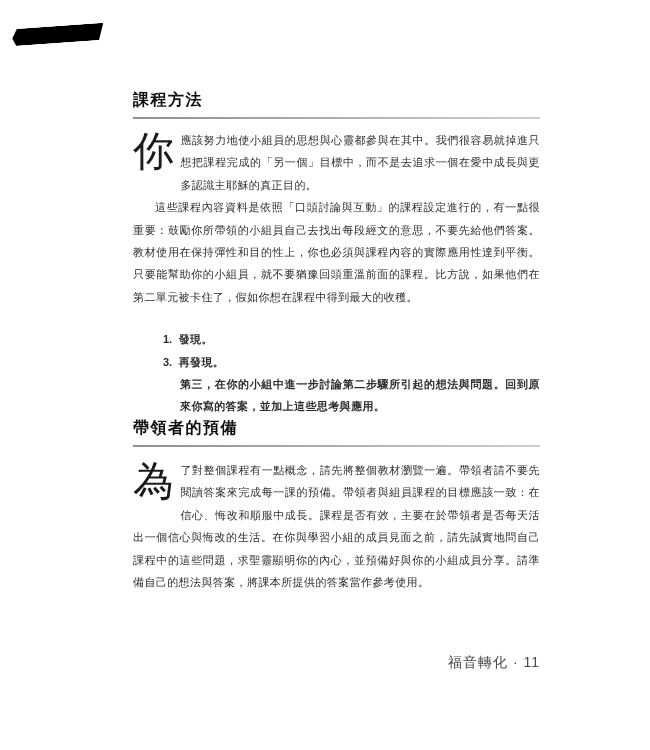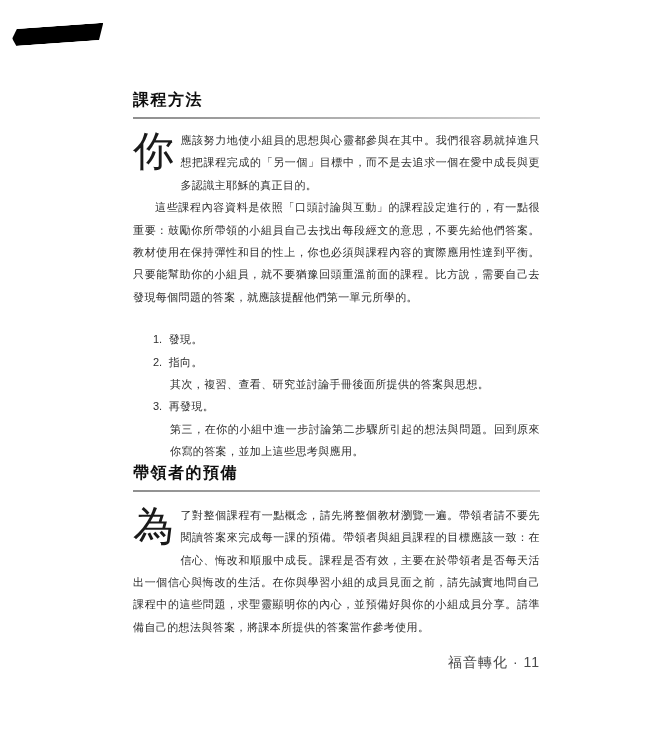--- a/index.html
+++ b/index.html
@@ -65,21 +65,22 @@
   .indent { text-indent: 2em; }
   .note {
     margin-top: 10px;
     font-weight: bold;
     color: #1a1a1a;
     text-decoration: underline;
     text-underline-offset: 4px;
     text-decoration-thickness: 1px;
   }
   .steps {
-    margin: 20px 0 0 20px;
+    margin: 20px 0 0 30px;
+    font-weight: bold;
   }
   .step { margin: 0; }
   .step-head { color: #2d2d2d; }
   .step-num { letter-spacing: 0; padding-right: 3px; }
   .step-body { margin-left: 17px; }
   .second-heading { margin-top: 26px; }
   .lead2 { margin-top: 12px; }
   .page-footer {
     position: absolute;
     left: 133px;
@@ -99,39 +100,32 @@
   <div class="corner-mark"></div>
 
   <div class="content">
 
     <h2 class="section-heading">課程方法</h2>
 
     <p class="body-text lead">
       <span class="dropcap">你</span><span>應該努力地使小組員的思想與心靈都參與在其中。我們很容易就掉進只想把課程完成的「另一個」目標中，而不是去追求一個在愛中成長與更多認識主耶穌的真正目的。</span>
     </p>
 
-    <p class="body-text indent">這些課程內容資料是依照「口頭討論與互動」的課程設定進行的，有一點很重要：鼓勵你所帶領的小組員自己去找出每段經文的意思，不要先給他們答案。教材使用在保持彈性和目的性上，你也必須與課程內容的實際應用性達到平衡。只要能幫助你的小組員，就不要猶豫回頭重溫前面的課程。比方說，需要自己去發現每個問題的答案，就應該提醒他們第一單元所學的。</p>
+    <p class="body-text indent">這些課程內容資料是依照「口頭討論與互動」的課程設定進行的，有一點很重要：鼓勵你所帶領的小組員自己去找出每段經文的意思，不要先給他們答案。教材使用在保持彈性和目的性上，你也必須與課程內容的實際應用性達到平衡。只要能幫助你的小組員，就不要猶豫回頭重溫前面的課程。比方說，如果他們在第二單元被卡住了，假如你想在課程中得到最大的收穫。</p>
 
 
     <div class="steps body-text">
 
       <div class="step">
         <div class="step-head">
           <span class="step-num">1.</span>
           <span>發現。</span>
         </div>
       </div>
 
-      <div class="step">
-        <div class="step-head">
-          <span class="step-num">2.</span>
-          <span>指向。</span>
-        </div>
-        <div class="step-body">其次，複習、查看、研究並討論手冊後面所提供的答案與思想。</div>
-      </div>
 
       <div class="step">
         <div class="step-head">
           <span class="step-num">3.</span>
           <span>再發現。</span>
         </div>
         <div class="step-body">第三，在你的小組中進一步討論第二步驟所引起的想法與問題。回到原來你寫的答案，並加上這些思考與應用。</div>
       </div>
 
     </div>

